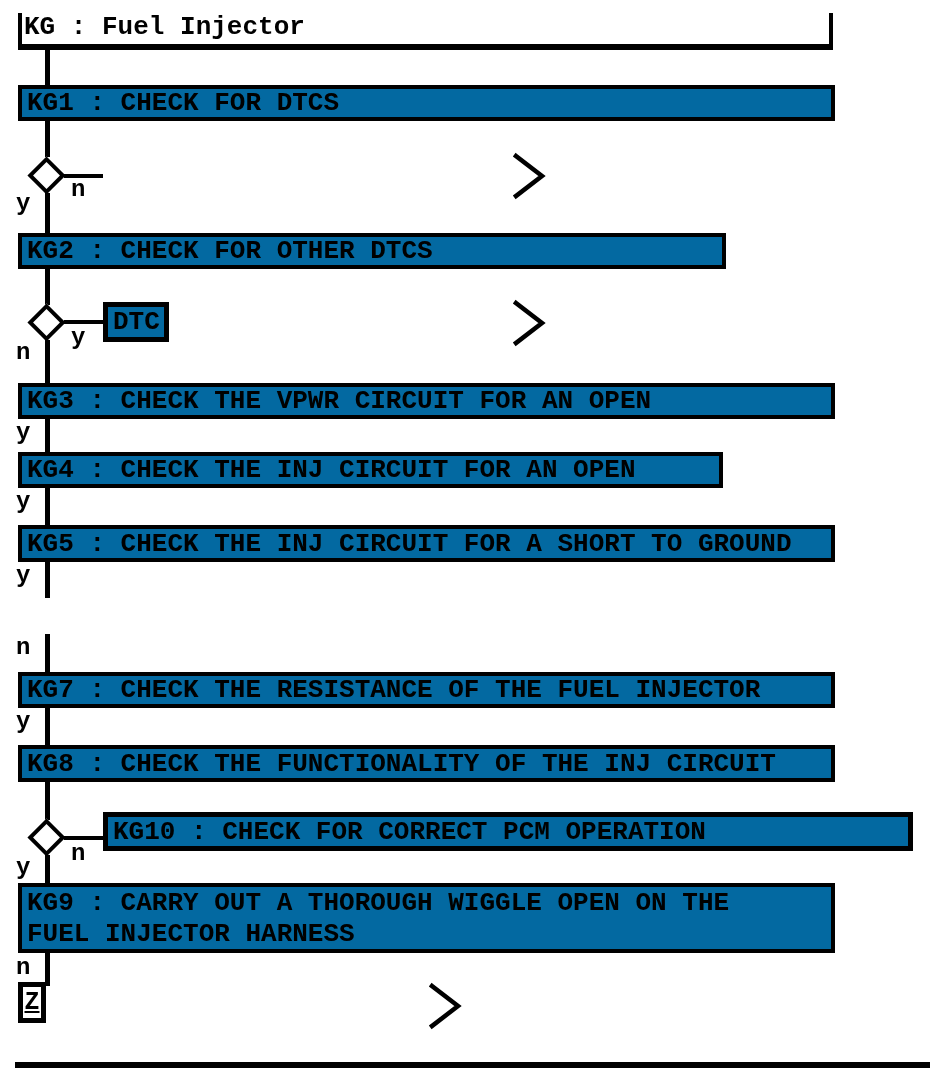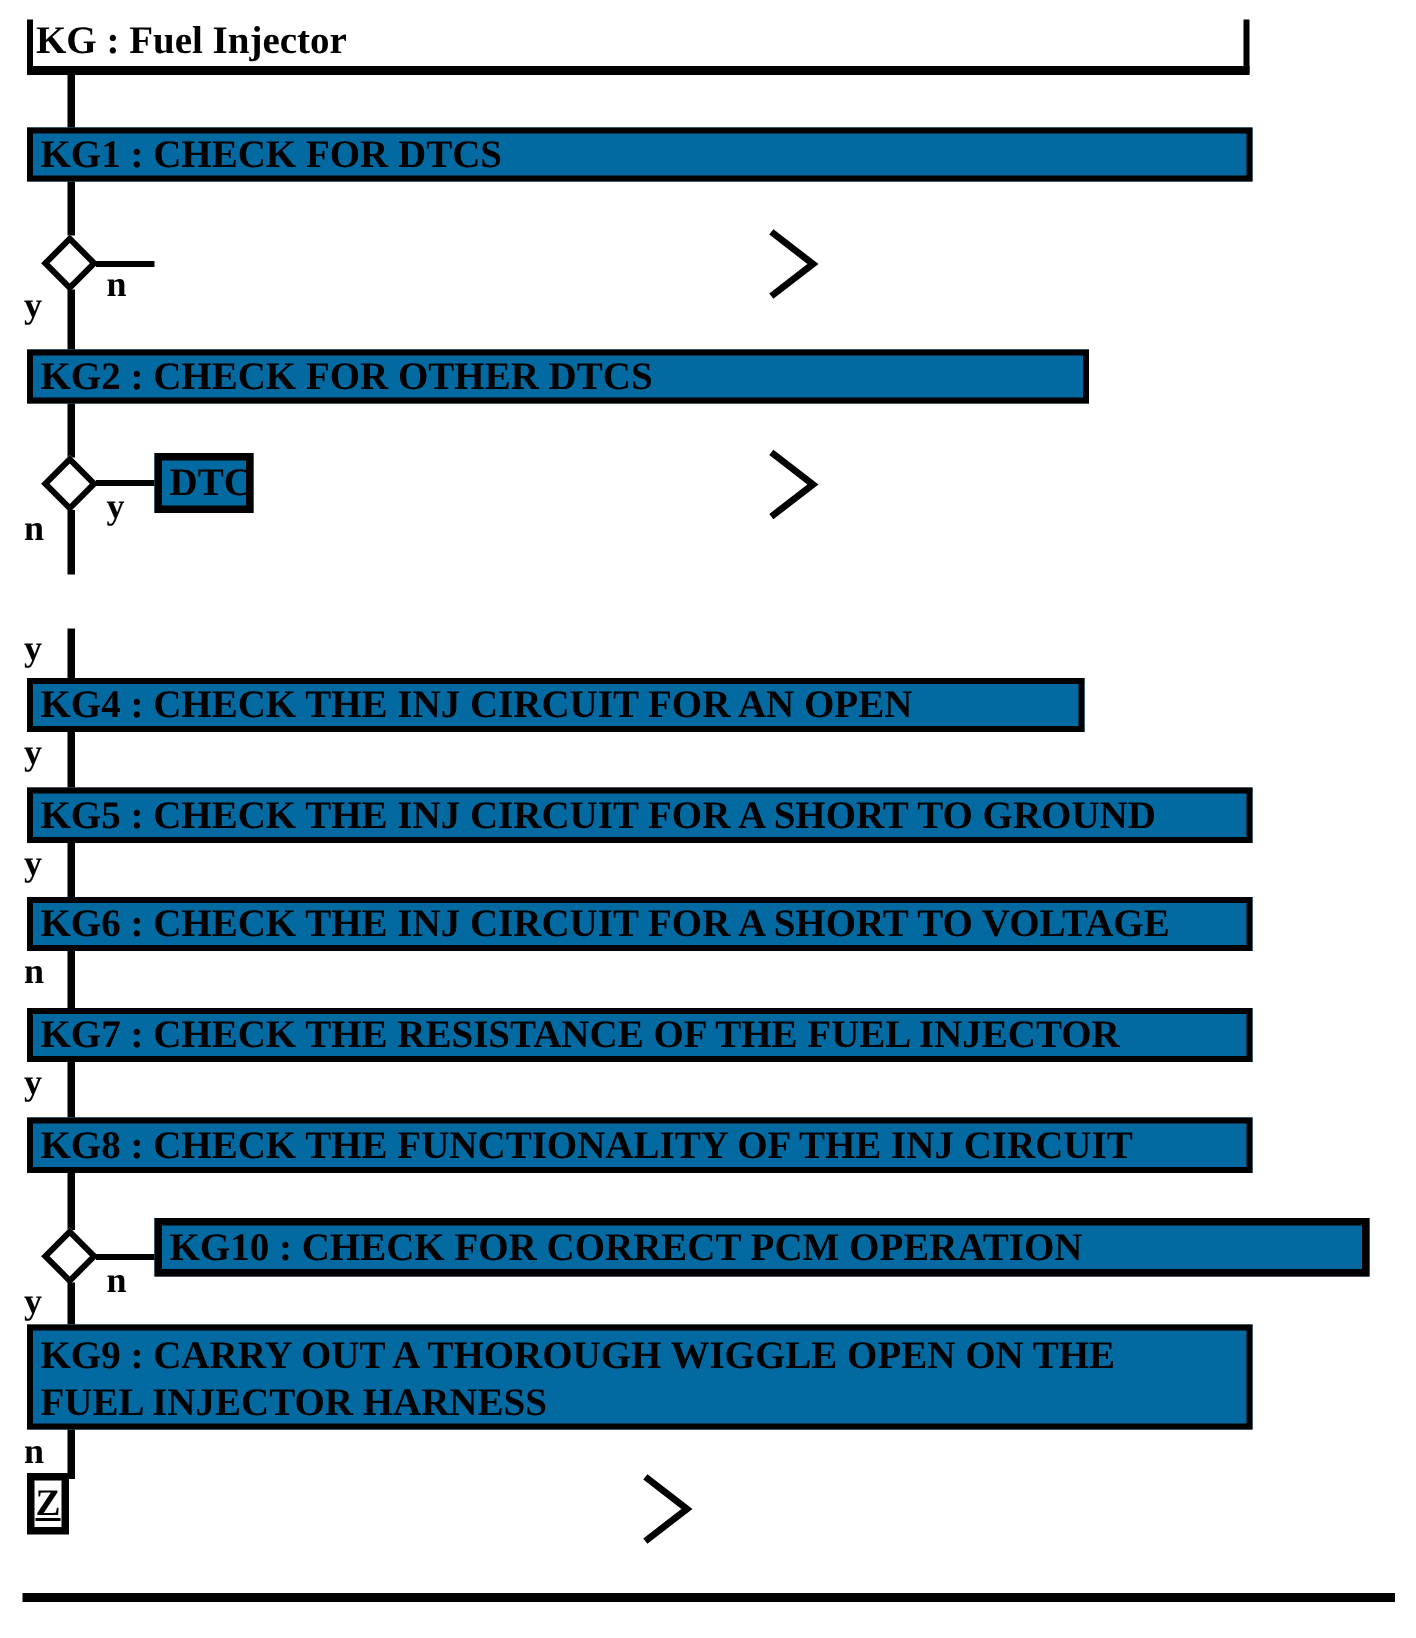--- a/index.html
+++ b/index.html
@@ -1,21 +1,21 @@
 <!DOCTYPE html>
 <html><head>
 <meta charset="utf-8">
 <style>
   html, body { margin:0; padding:0; }
   .canvas {
     position: relative;
     width: 944px;
     height: 1092px;
     background: #ffffff;
-    font-family: Liberation Serif, serif;
+    font-family: Liberation Mono, monospace;
     font-weight: bold;
     color: #000000;
     overflow: hidden;
   }
   
   .box {
     position: absolute;
     box-sizing: border-box;
     border: 4px solid #000;
     background: #0369a1;
@@ -114,32 +114,32 @@
   <div class="diamond" style="left:33px; top:309px;"></div>
   <div class="hline" style="left:64px; top:320px; width:39px;"></div>
   <div class="box thick" style="left:103px; top:302px; width:66px; height:40px;">DTC</div>
   <div class="lbl" style="left:71px; top:326px;">y</div>
   <div class="lbl" style="left:16px; top:341px;">n</div>
   <svg class="chev" style="left:512px; top:299px;" width="36" height="48" viewBox="0 0 36 48">
       <polyline points="4,4 30,24 4,44"></polyline>
     </svg>
   <div class="vline" style="left:45px; top:340px; height:43px;"></div>
 
+  <div class="box" style="left:18px; top:383px; width:817px; height:36px;">KG3 : CHECK THE VPWR CIRCUIT FOR AN OPEN</div>
   <div class="lbl" style="left:16px; top:421px;">y</div>
   <div class="vline" style="left:45px; top:419px; height:33px;"></div>
 
   <div class="box" style="left:18px; top:452px; width:705px; height:36px;">KG4 : CHECK THE INJ CIRCUIT FOR AN OPEN</div>
   <div class="lbl" style="left:16px; top:490px;">y</div>
   <div class="vline" style="left:45px; top:488px; height:37px;"></div>
 
   <div class="box" style="left:18px; top:525px; width:817px; height:37px;">KG5 : CHECK THE INJ CIRCUIT FOR A SHORT TO GROUND</div>
   <div class="lbl" style="left:16px; top:564px;">y</div>
   <div class="vline" style="left:45px; top:562px; height:36px;"></div>
 
-  <div class="box" style="left:18px; top:598px; width:817px; height:36px;">KG6 : CHECK THE INJ CIRCUIT FOR A SHORT TO VOLTAGE</div>
   <div class="lbl" style="left:16px; top:636px;">n</div>
   <div class="vline" style="left:45px; top:634px; height:38px;"></div>
 
   <div class="box" style="left:18px; top:672px; width:817px; height:36px;">KG7 : CHECK THE RESISTANCE OF THE FUEL INJECTOR</div>
   <div class="lbl" style="left:16px; top:710px;">y</div>
   <div class="vline" style="left:45px; top:708px; height:37px;"></div>
 
   <div class="box" style="left:18px; top:745px; width:817px; height:37px;">KG8 : CHECK THE FUNCTIONALITY OF THE INJ CIRCUIT</div>
   <div class="vline" style="left:45px; top:782px; height:38px;"></div>
 

